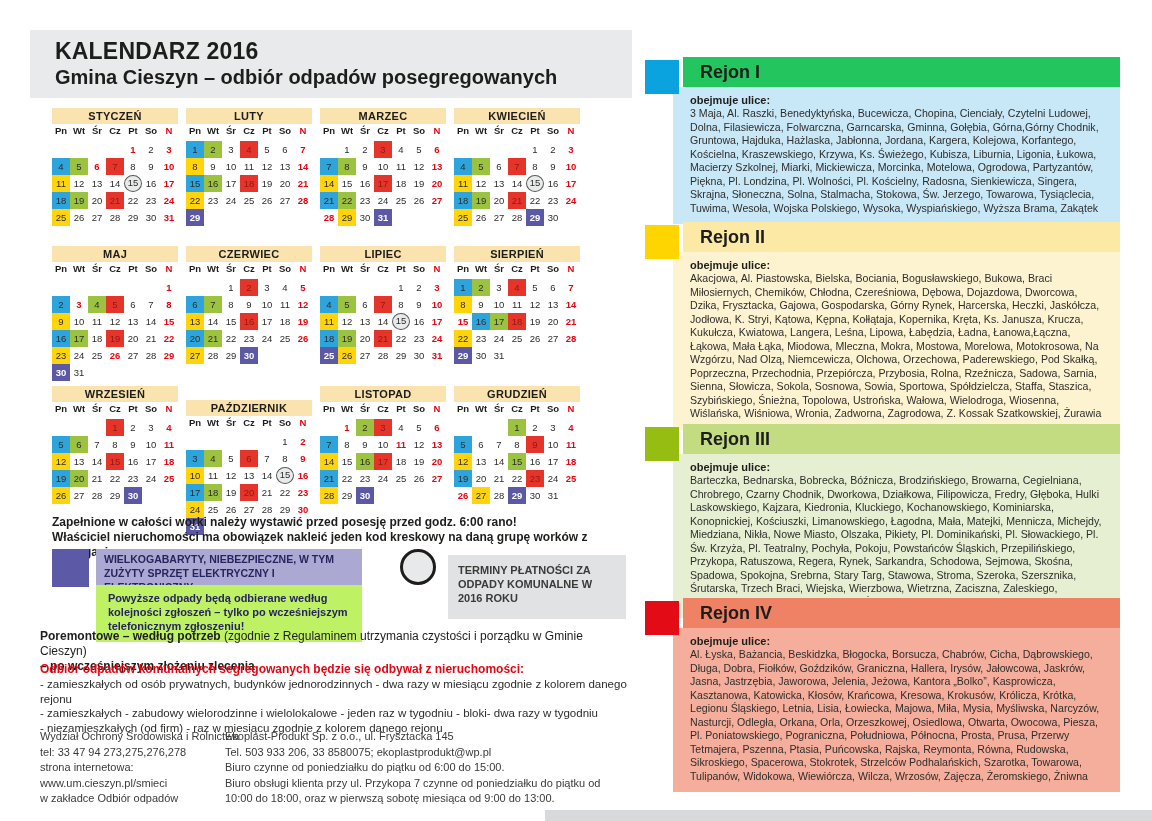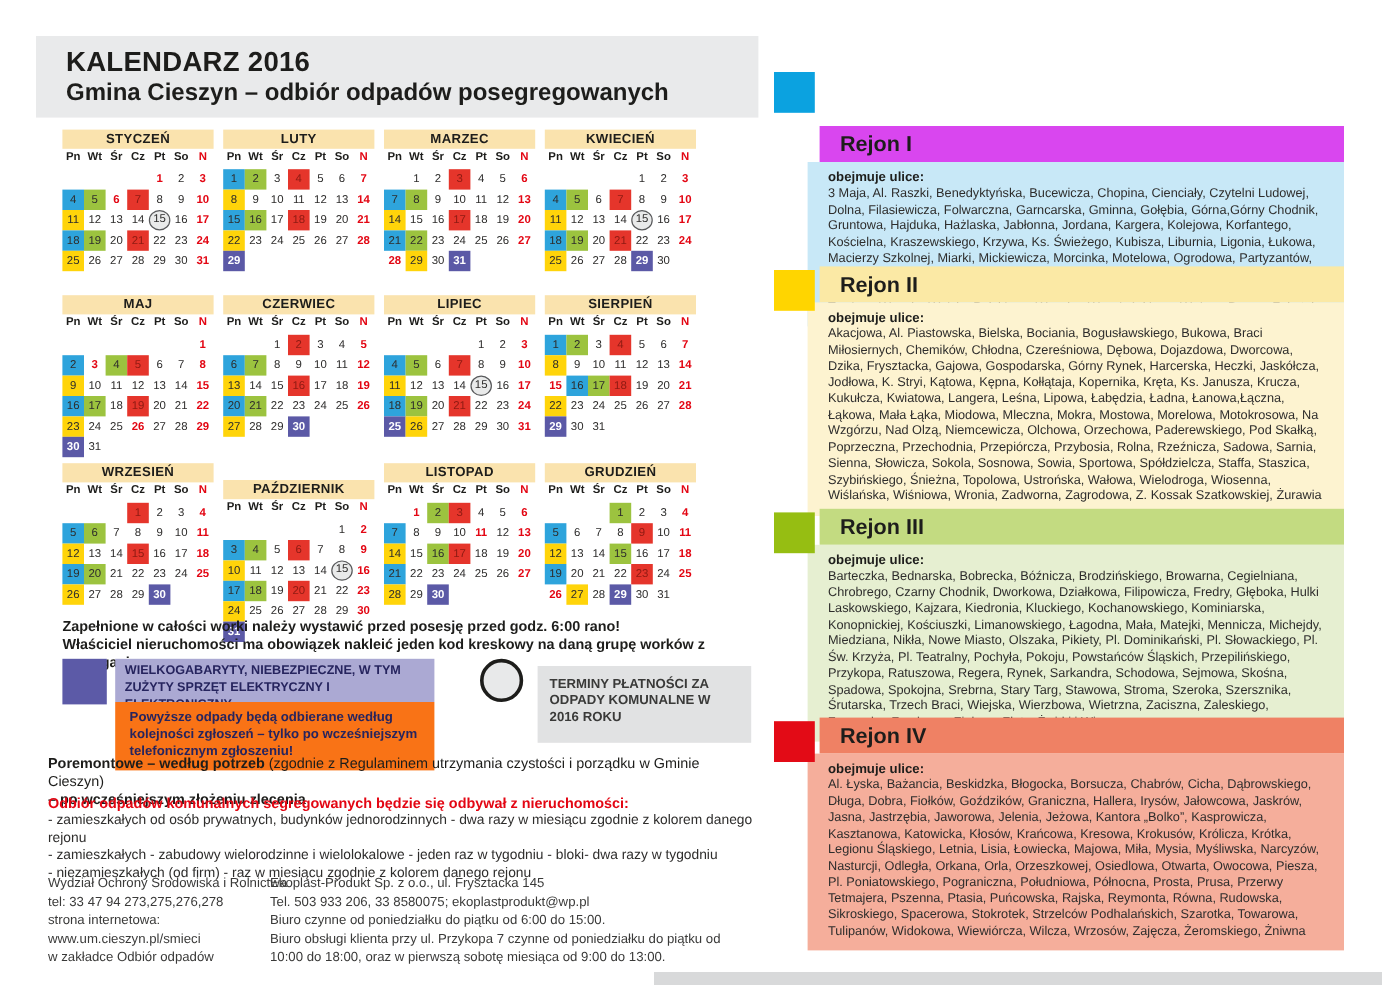--- a/index.html
+++ b/index.html
@@ -29,21 +29,21 @@
   .mk-yellow{background:#ffd40a;}
   .mk-red{background:#e5352b;color:#8e1a12 !important;}
   .mk-purple{background:#5b59a6;color:#ffffff !important;font-weight:700;}
   .mk-circle{border:1.5px solid #58595b;border-radius:50%;background:#e9eaea;line-height:14px !important;}
 
   
   #bag-notes{left:52px;top:515px;font-size:12px;font-weight:800;line-height:15px;color:#1d1d1b;width:570px;}
   #legend-square{left:52px;top:549px;width:37px;height:38px;background:#5c5aa7;}
   #legend-band{left:96px;top:549px;width:266px;height:36px;background:#aba9d3;
                font-size:10.5px;font-weight:800;color:#26245e;padding:3px 8px;box-sizing:border-box;line-height:14px;}
-  #legend-note{left:96px;top:585px;width:266px;height:57px;background:#f97316;
+  #legend-note{left:96px;top:585px;width:266px;height:57px;background:#bef264;
                font-size:11px;font-weight:800;color:#26245e;padding:6px 8px 0 12px;box-sizing:border-box;line-height:14px;}
   #pay-circle{left:400px;top:549px;width:30px;height:30px;border:3px solid #1d1d1b;border-radius:50%;background:#e8e9ea;}
   #pay-box{left:448px;top:555px;width:178px;height:64px;background:#e1e2e3;
            font-size:11px;font-weight:800;color:#3a3a39;padding:8px 10px;box-sizing:border-box;line-height:14px;}
 
   
   #renovation{left:40px;top:629px;width:592px;font-size:12px;line-height:15px;color:#1d1d1b;}
   #renovation .b{font-weight:800;}
   #collection-head{left:40px;top:662px;width:592px;font-size:12px;font-weight:800;color:#e30613;}
   #collection-items{left:40px;top:677px;width:600px;font-size:11.5px;line-height:14.5px;color:#2e2d2c;}
@@ -649,21 +649,21 @@
   <div>Ekoplast-Produkt Sp. z o.o., ul. Frysztacka 145</div>
   <div>Tel. 503 933 206, 33 8580075; ekoplastprodukt@wp.pl</div>
   <div>Biuro czynne od poniedziałku do piątku od 6:00 do 15:00.</div>
   <div>Biuro obsługi klienta przy ul. Przykopa 7 czynne od poniedziałku do piątku od 10:00 do 18:00, oraz w pierwszą sobotę miesiąca od 9:00 do 13:00.</div>
 </div>
 <div class="abs" id="bottom-strip"></div>
 
 <div id="regions">
     <div class="region" style="top: 57px;">
       <div class="r-swatch" style="background: rgb(11, 162, 224);"></div>
-      <div class="r-head" style="background: #d946ef; margin-top: 48px;">Rejon I</div>
+      <div class="r-head" style="background: #22c55e;">Rejon I</div>
       <div class="r-body" style="background: rgb(200, 232, 247);">
         <div class="r-label">obejmuje ulice:</div>
         <div class="r-streets">3 Maja, Al. Raszki, Benedyktyńska, Bucewicza, Chopina, Cienciały, Czytelni Ludowej, Dolna, Filasiewicza, Folwarczna, Garncarska, Gminna, Gołębia, Górna,Górny Chodnik, Gruntowa, Hajduka, Hażlaska, Jabłonna, Jordana, Kargera, Kolejowa, Korfantego, Kościelna, Kraszewskiego, Krzywa, Ks. Świeżego, Kubisza, Liburnia, Ligonia, Łukowa, Macierzy Szkolnej, Miarki, Mickiewicza, Morcinka, Motelowa, Ogrodowa, Partyzantów, Piękna, Pl. Londzina, Pl. Wolności, Pl. Kościelny, Radosna, Sienkiewicza, Singera, Skrajna, Słoneczna, Solna, Stalmacha, Stokowa, Św. Jerzego, Towarowa, Tysiąclecia, Tuwima, Wesoła, Wojska Polskiego, Wysoka, Wyspiańskiego, Wyższa Brama, Zakątek</div>
       </div>
     </div>
     <div class="region" style="top: 222px;">
       <div class="r-swatch" style="background: rgb(255, 213, 0);"></div>
       <div class="r-head" style="background: rgb(251, 233, 165);">Rejon II</div>
       <div class="r-body" style="background: rgb(253, 243, 208);">
         <div class="r-label">obejmuje ulice:</div>

